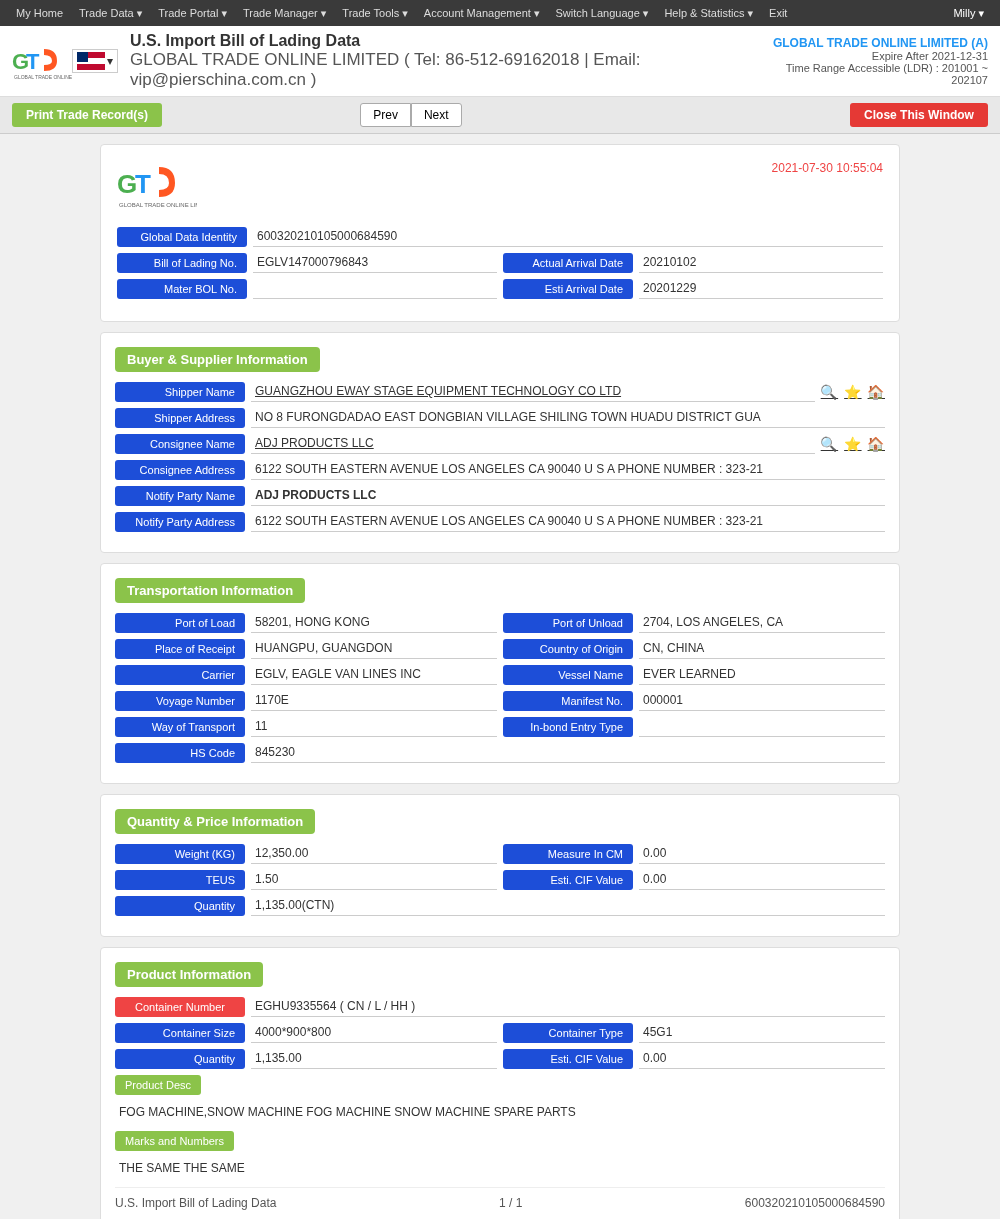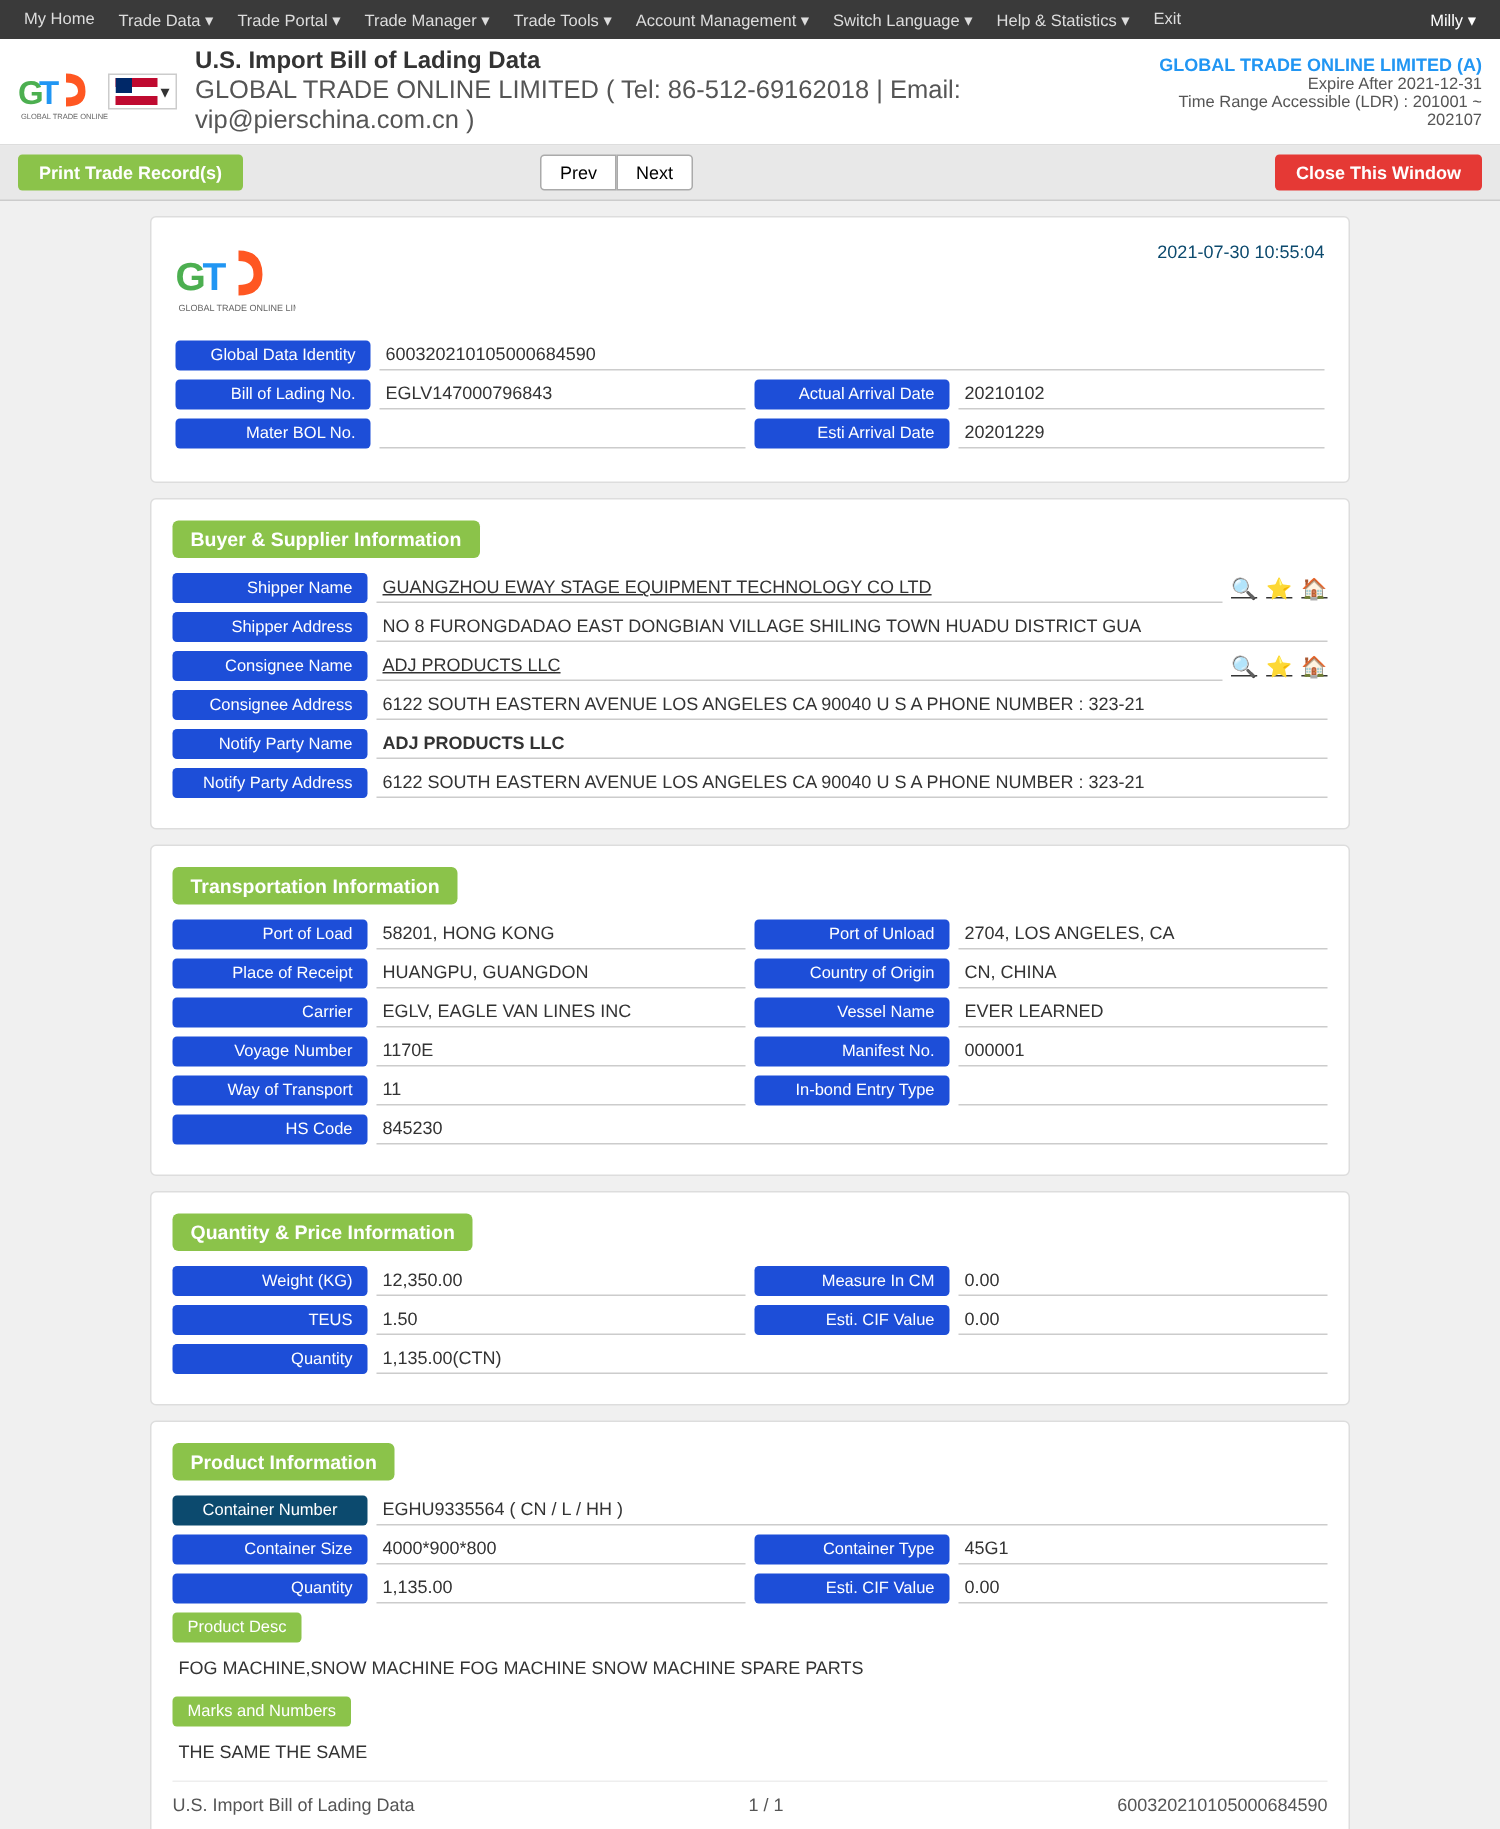--- a/index.html
+++ b/index.html
@@ -32,21 +32,21 @@
     .btn-nav:first-child { border-radius: 3px 0 0 3px; }
     .btn-nav:last-child { border-radius: 0 3px 3px 0; }
     .btn-close { background: #e53935; color: #fff; border: none; padding: 5px 14px; border-radius: 3px; cursor: pointer; font-size: 12px; font-weight: bold; margin-left: auto; }
 
     
     .main-content { padding: 10px 100px; background: #f0f0f0; }
     .record-card { background: #fff; border: 1px solid #ddd; border-radius: 4px; padding: 16px; margin-bottom: 10px; }
 
     
     .card-header { display: flex; justify-content: space-between; align-items: flex-start; margin-bottom: 14px; }
-    .card-timestamp { font-size: 12px; color: #0c4a6e; }
+    .card-timestamp { font-size: 12px; color: #ef4444; }
 
     
     .field-row { display: flex; align-items: center; margin-bottom: 6px; gap: 6px; }
     .field-label { background: #1d4ed8; color: #fff; padding: 4px 10px; border-radius: 3px; font-size: 11px; min-width: 130px; text-align: right; white-space: nowrap; }
     .field-value { border-bottom: 1px solid #ccc; flex: 1; padding: 2px 4px; font-size: 12px; color: #333; min-height: 20px; }
     .field-row-double { display: flex; gap: 6px; margin-bottom: 6px; }
     .field-half { display: flex; align-items: center; gap: 6px; flex: 1; }
 
     
     .section-header { background: #8BC34A; color: #fff; padding: 5px 12px; border-radius: 4px; font-size: 13px; font-weight: bold; display: inline-block; margin-bottom: 10px; text-align: right; }
@@ -56,21 +56,21 @@
     .field-value-with-icons { display: flex; align-items: center; gap: 6px; flex: 1; text-decoration: underline; }
     .field-value-with-icons .field-value { flex: 1; }
     .icon-btn { cursor: pointer; font-size: 14px; }
 
     
     .record-footer { display: flex; justify-content: space-between; align-items: center; padding: 8px 0 0 0; font-size: 12px; color: #555; border-top: 1px solid #eee; margin-top: 8px; }
 
     
     .logo-svg { width: 60px; height: 40px; }
 
-    .container-number-label { background: #0c4a6e; color: #fff; padding: 4px 10px; border-radius: 3px; font-size: 11px; min-width: 130px; text-align: center; white-space: nowrap; }
+    .container-number-label { background: #ef4444; color: #fff; padding: 4px 10px; border-radius: 3px; font-size: 11px; min-width: 130px; text-align: center; white-space: nowrap; }
     .product-desc-label { background: #8BC34A; color: #fff; padding: 4px 10px; border-radius: 3px; font-size: 11px; display: inline-block; margin-bottom: 6px; }
     .marks-label { background: #8BC34A; color: #fff; padding: 4px 10px; border-radius: 3px; font-size: 11px; display: inline-block; margin-bottom: 6px; }
     .product-desc-text { font-size: 12px; color: #333; padding: 4px; margin-bottom: 8px; }
   </style>
 </head>
 <body>
 
 <div class="top-nav">
   <span class="nav-item">My Home</span>
   <span class="nav-item">Trade Data ▾</span>

